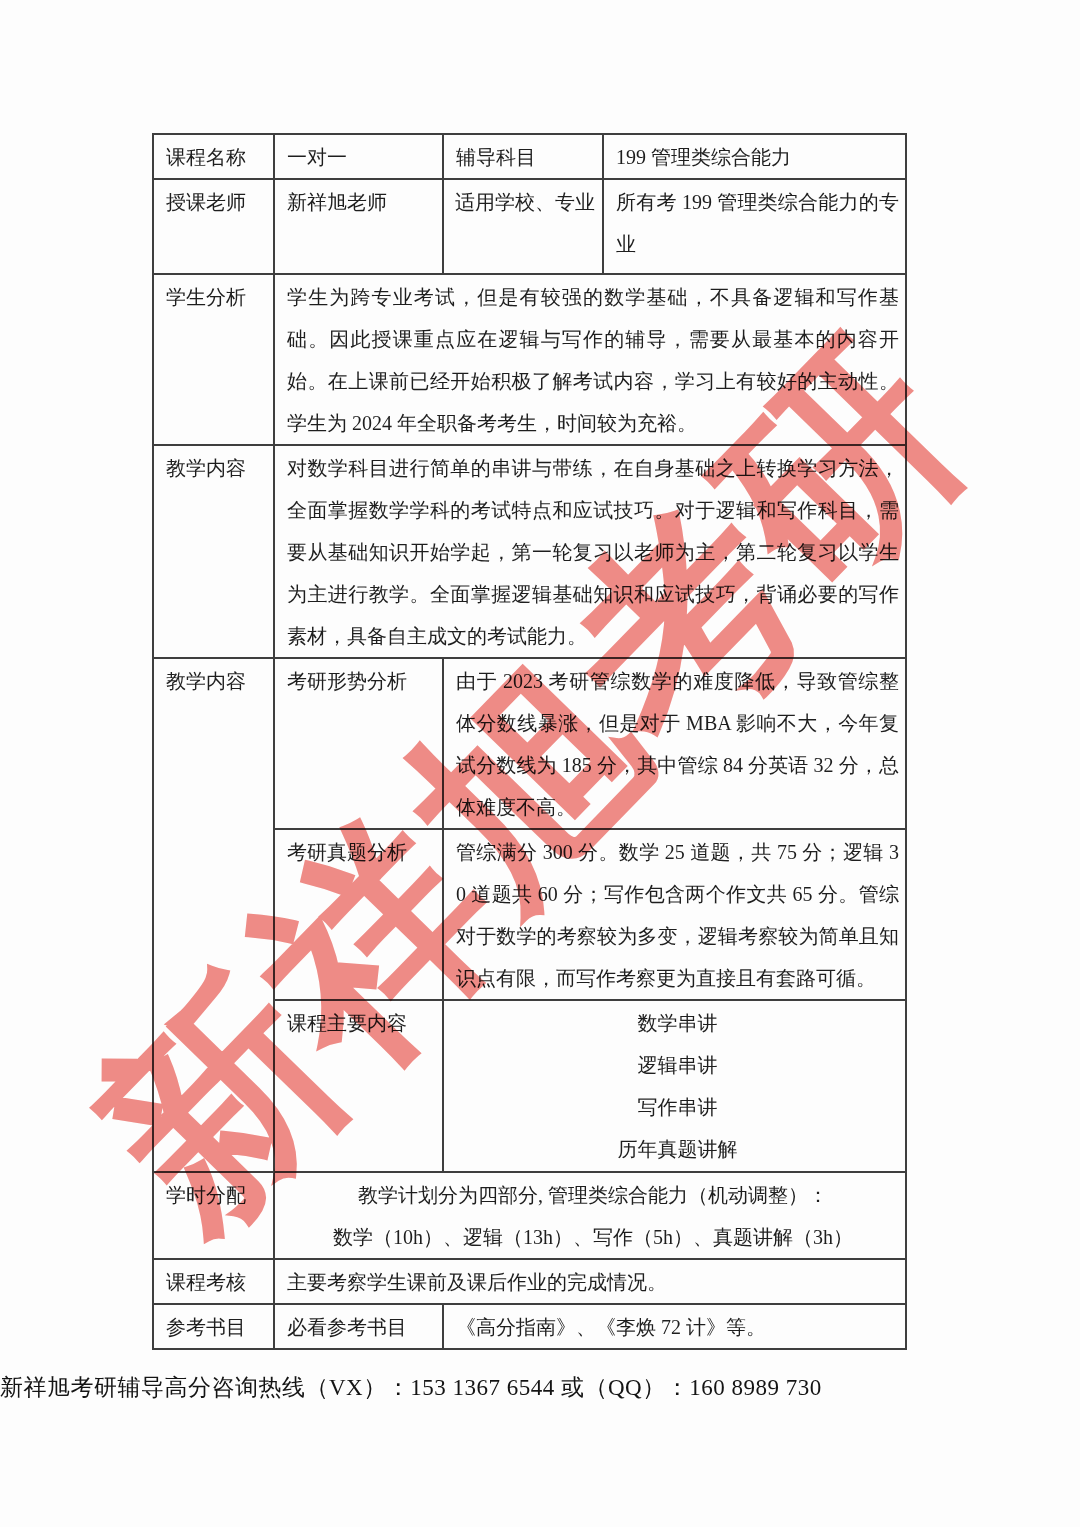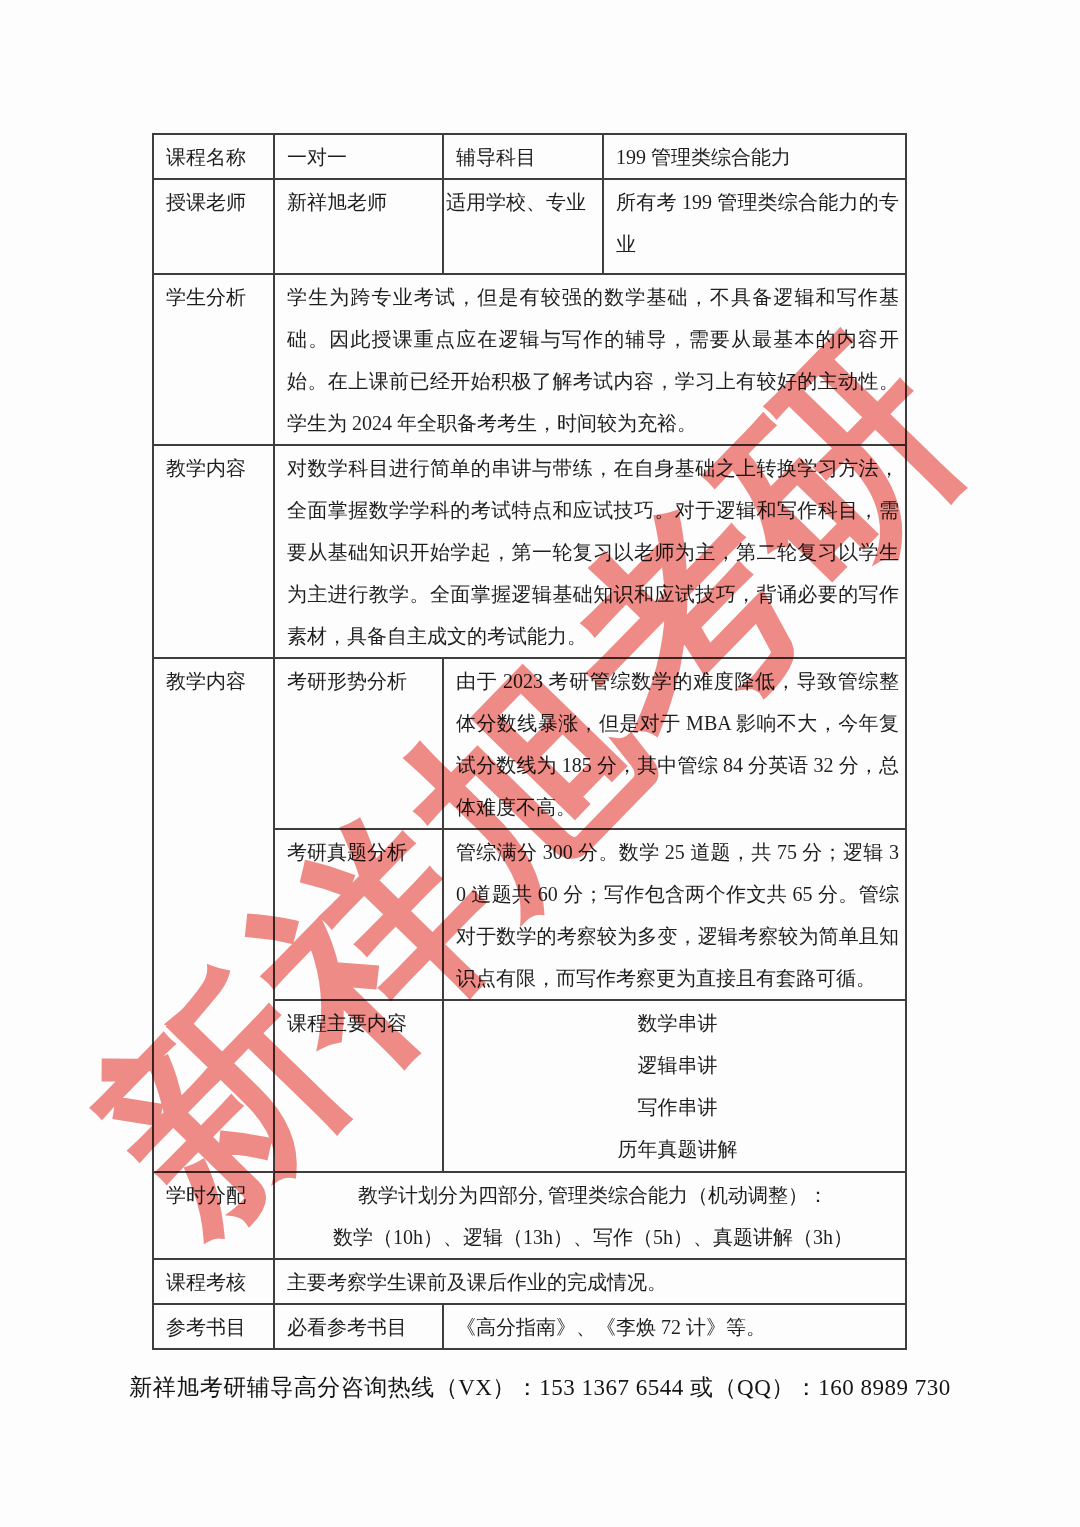--- a/index.html
+++ b/index.html
@@ -57,21 +57,20 @@
     mix-blend-mode: multiply;
     pointer-events: none;
     z-index: 5;
     font-family: "Liberation Serif", "DejaVu Serif", serif;
   }
 
   .footer {
     position: absolute;
     left: 0; top: 1372px;
     width: 100%;
-    text-align: center;
     font-size: 23px;
     letter-spacing: 0.5px;
     color: #141414;
     z-index: 2;
   }
 </style>
 </head>
 <body>
 
 <div class="page">
@@ -86,21 +85,21 @@
     <tbody>
       <tr class="r1">
         <td class="label">课程名称</td>
         <td class="label">一对一</td>
         <td class="label">辅导科目</td>
         <td class="label">199 管理类综合能力</td>
       </tr>
       <tr class="r2">
         <td class="label">授课老师</td>
         <td class="label">新祥旭老师</td>
-        <td class="label" style="padding-left:2px; padding-right:2px;">适用学校、专业</td>
+        <td class="label" style="padding-left:11px; padding-right:2px;">适用学校、专业</td>
         <td>所有考 199 管理类综合能力的专业</td>
       </tr>
       <tr class="r3">
         <td class="label">学生分析</td>
         <td colspan="3">学生为跨专业考试，但是有较强的数学基础，不具备逻辑和写作基础。因此授课重点应在逻辑与写作的辅导，需要从最基本的内容开始。在上课前已经开始积极了解考试内容，学习上有较好的主动性。学生为 2024 年全职备考考生，时间较为充裕。</td>
       </tr>
       <tr class="r4">
         <td class="label">教学内容</td>
         <td colspan="3">对数学科目进行简单的串讲与带练，在自身基础之上转换学习方法，全面掌握数学学科的考试特点和应试技巧。对于逻辑和写作科目，需要从基础知识开始学起，第一轮复习以老师为主，第二轮复习以学生为主进行教学。全面掌握逻辑基础知识和应试技巧，背诵必要的写作素材，具备自主成文的考试能力。</td>
       </tr>

